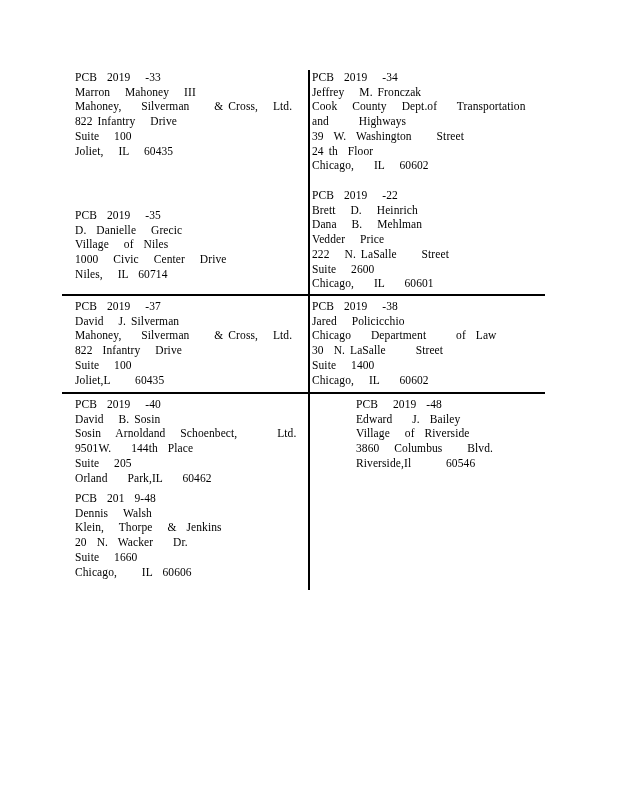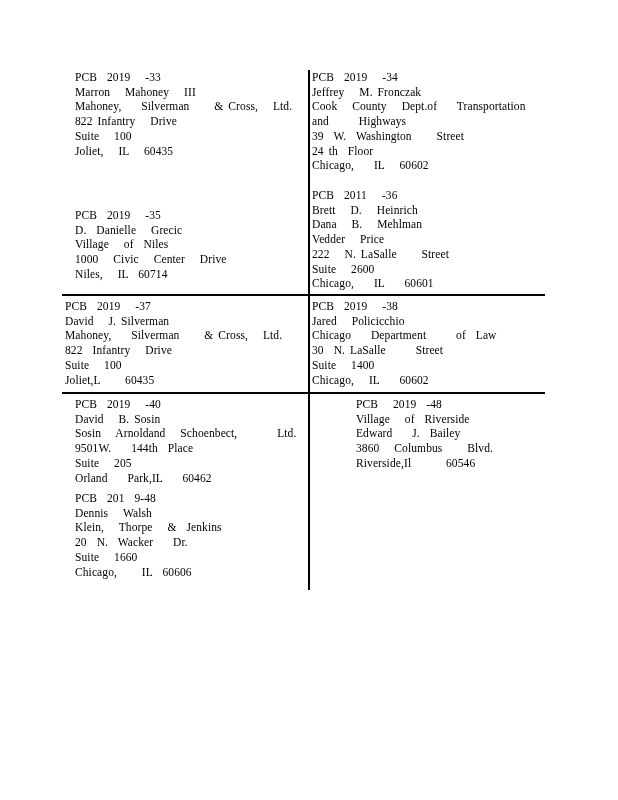--- a/index.html
+++ b/index.html
@@ -58,21 +58,21 @@
 <body>
 
 <div class="page">
   <div class="vrule"></div>
   <div class="hrule hrule-1"></div>
   <div class="hrule hrule-2"></div>
   <div id="entries">
       <div class="block" style="left: 75px; top: 70px;"><div class="line">PCB  2019   -33</div><div class="line">Marron   Mahoney   III</div><div class="line">Mahoney,    Silverman     &amp; Cross,   Ltd.</div><div class="line">822 Infantry   Drive</div><div class="line">Suite   100</div><div class="line">Joliet,   IL   60435</div></div>
       <div class="block" style="left: 312px; top: 70px;"><div class="line">PCB  2019   -34</div><div class="line">Jeffrey   M. Fronczak</div><div class="line">Cook   County   Dept.of    Transportation</div><div class="line">and      Highways</div><div class="line">39  W.  Washington     Street</div><div class="line">24 th  Floor</div><div class="line">Chicago,    IL   60602</div></div>
       <div class="block" style="left: 75px; top: 188px; margin-top: 20px;"><div class="line">PCB  2019   -35</div><div class="line">D.  Danielle   Grecic</div><div class="line">Village   of  Niles</div><div class="line">1000   Civic   Center   Drive</div><div class="line">Niles,   IL  60714</div></div>
-      <div class="block" style="left: 312px; top: 188px;"><div class="line">PCB  2011   -36</div><div class="line">Brett   D.   Heinrich</div><div class="line">Dana   B.   Mehlman</div><div class="line">Vedder   Price</div><div class="line">222   N. LaSalle     Street</div><div class="line">Suite   2600</div><div class="line">Chicago,    IL    60601</div></div>
-      <div class="block" style="left: 65px; top: 299px;"><div class="line">PCB  2019   -37</div><div class="line">David   J. Silverman</div><div class="line">Mahoney,    Silverman     &amp; Cross,   Ltd.</div><div class="line">822  Infantry   Drive</div><div class="line">Suite   100</div><div class="line">Joliet,L     60435</div></div>
+      <div class="block" style="left: 312px; top: 188px;"><div class="line">PCB  2019   -22</div><div class="line">Brett   D.   Heinrich</div><div class="line">Dana   B.   Mehlman</div><div class="line">Vedder   Price</div><div class="line">222   N. LaSalle     Street</div><div class="line">Suite   2600</div><div class="line">Chicago,    IL    60601</div></div>
+      <div class="block" style="left: 75px; top: 299px;"><div class="line">PCB  2019   -37</div><div class="line">David   J. Silverman</div><div class="line">Mahoney,    Silverman     &amp; Cross,   Ltd.</div><div class="line">822  Infantry   Drive</div><div class="line">Suite   100</div><div class="line">Joliet,L     60435</div></div>
       <div class="block" style="left: 312px; top: 299px;"><div class="line">PCB  2019   -38</div><div class="line">Jared   Policicchio</div><div class="line">Chicago    Department      of  Law</div><div class="line">30  N. LaSalle      Street</div><div class="line">Suite   1400</div><div class="line">Chicago,   IL    60602</div></div>
       <div class="block" style="left: 75px; top: 397px;"><div class="line">PCB  2019   -40</div><div class="line">David   B. Sosin</div><div class="line">Sosin   Arnoldand   Schoenbect,        Ltd.</div><div class="line">9501W.    144th  Place</div><div class="line">Suite   205</div><div class="line">Orland    Park,IL    60462</div></div>
-      <div class="block" style="left: 312px; top: 397px; margin-left: 44px;"><div class="line">PCB   2019  -48</div><div class="line">Village   of  Riverside</div><div class="line">Edward    J.  Bailey</div><div class="line">3860   Columbus     Blvd.</div><div class="line">Riverside,Il       60546</div></div>
+      <div class="block" style="left: 312px; top: 397px; margin-left: 44px;"><div class="line">PCB   2019  -48</div><div class="line">Edward    J.  Bailey</div><div class="line">Village   of  Riverside</div><div class="line">3860   Columbus     Blvd.</div><div class="line">Riverside,Il       60546</div></div>
       <div class="block" style="left: 75px; top: 491px;"><div class="line">PCB  201  9-48</div><div class="line">Dennis   Walsh</div><div class="line">Klein,   Thorpe   &amp;  Jenkins</div><div class="line">20  N.  Wacker    Dr.</div><div class="line">Suite   1660</div><div class="line">Chicago,     IL  60606</div></div>
     </div>
   <div class="page-number">8</div>
 </div>
 
 </body></html>

